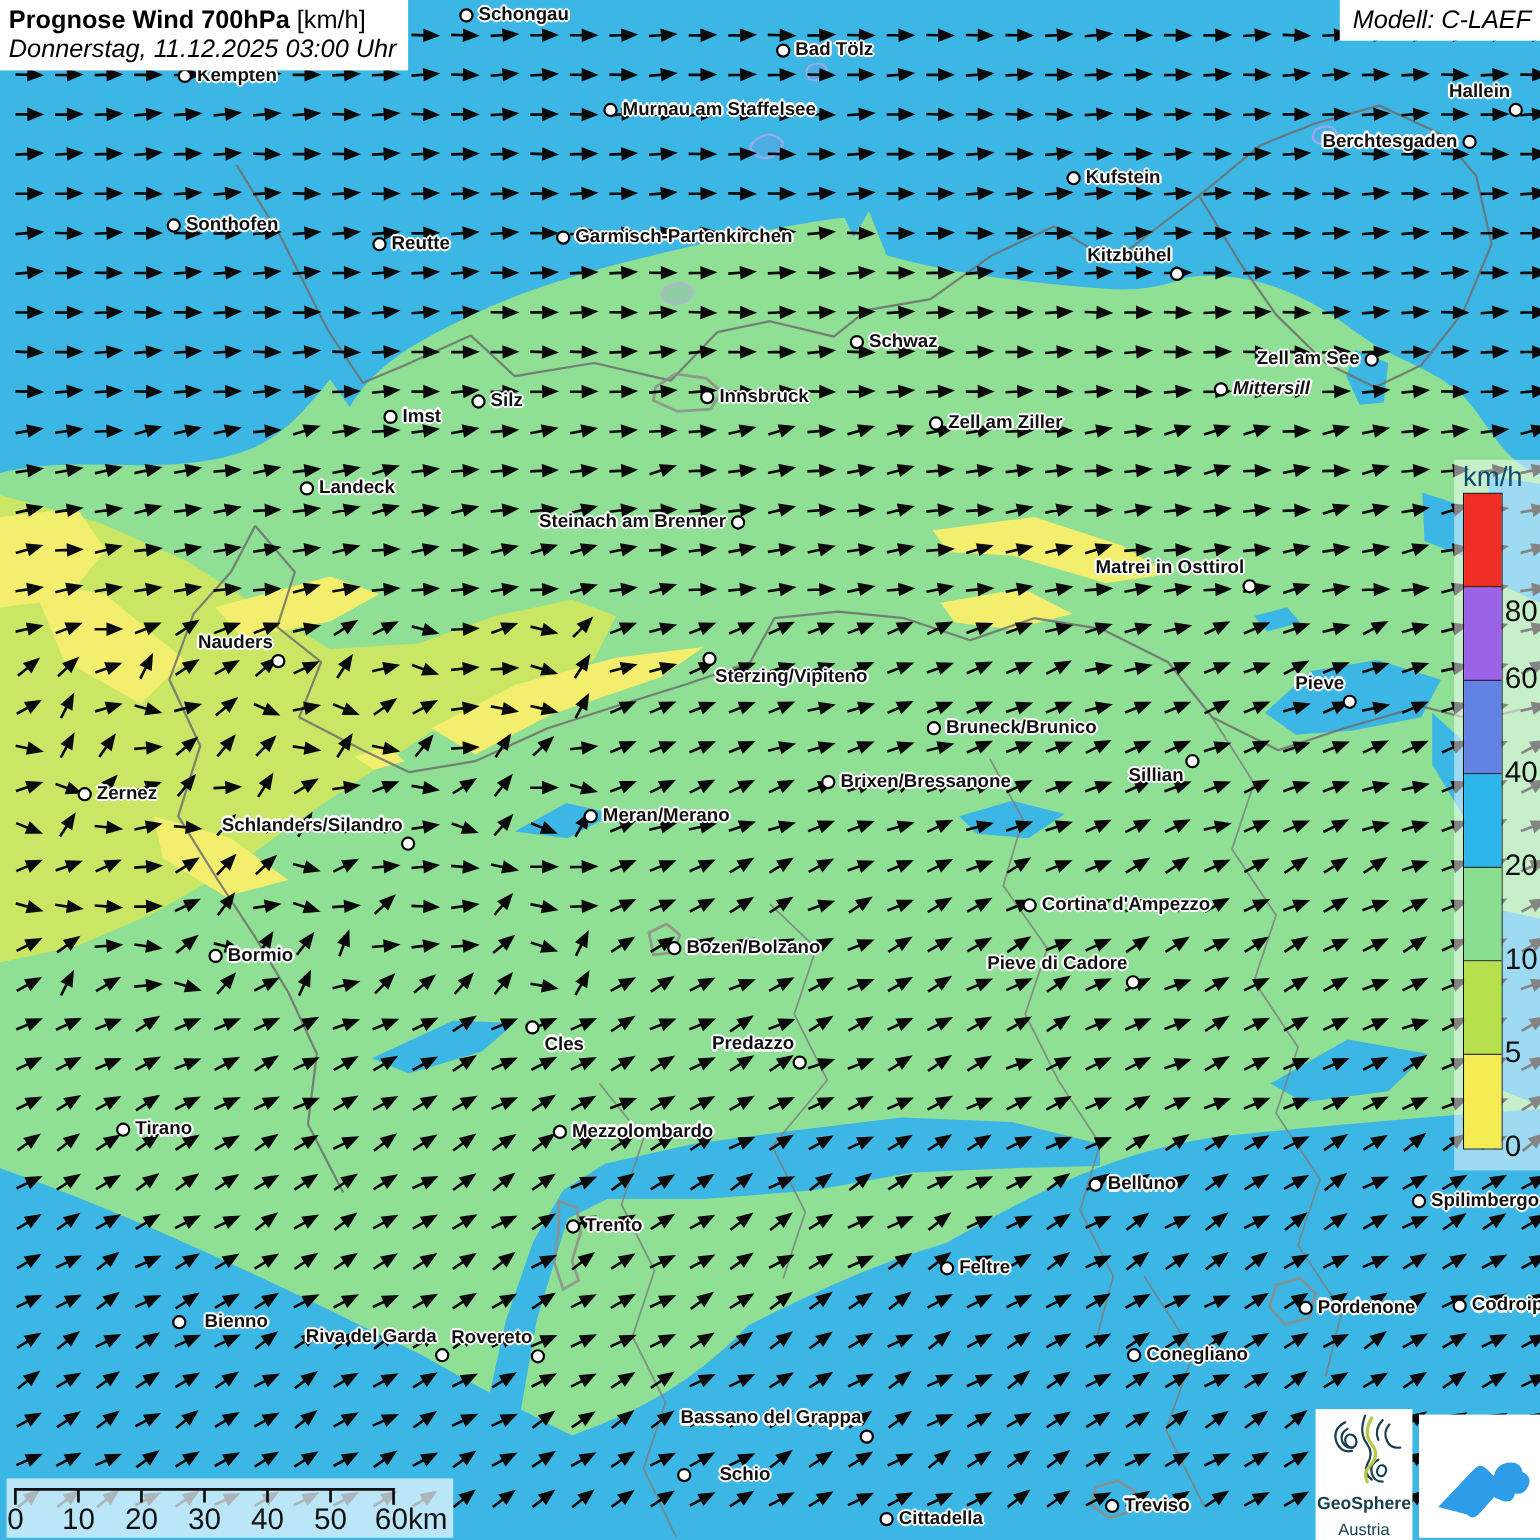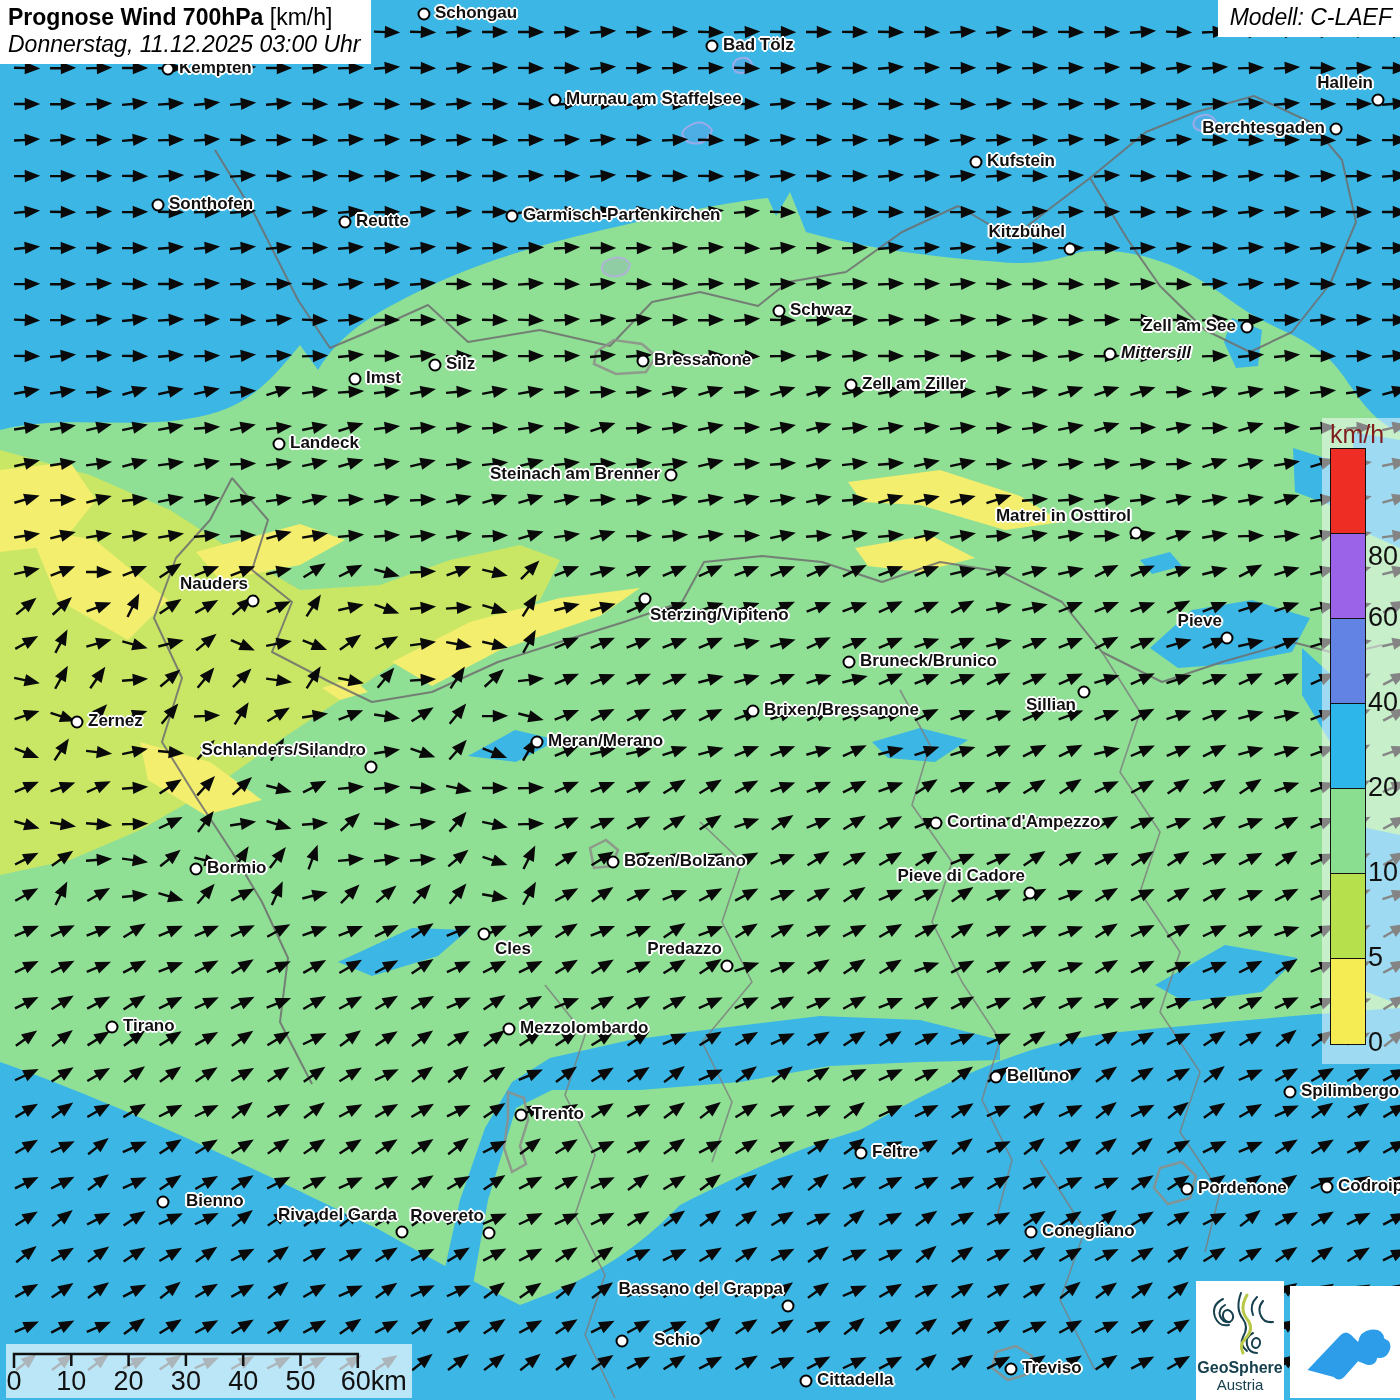--- a/index.html
+++ b/index.html
@@ -13,32 +13,32 @@
                 -1px -1px 0 #fff,1px 1px 0 #fff,-1px 1px 0 #fff,1px -1px 0 #fff,0 0 3px #fff;}
   .panel{position:absolute;background:#fff;z-index:40;}
   #title-box{left:0;top:0;padding:4px 10px 6px 8px;}
   #title-line1{font-size:23px;color:#000;}
   #title-line1 .b{font-weight:bold;}
   #title-line2{font-size:23px;font-style:italic;color:#000;}
   #model-box{right:0;top:0;padding:4px 8px 6px 12px;}
   #model-box span{font-size:23px;font-style:italic;color:#000;}
   #legend-wash{position:absolute;left:1322px;top:418px;width:78px;height:646px;
                background:rgba(255,255,255,.5);z-index:30;}
-  #legend-title{position:absolute;left:1330px;top:420px;font-size:25px;color:#7f1d1d;z-index:32;}
+  #legend-title{position:absolute;left:1330px;top:420px;font-size:25px;color:#0c4a6e;z-index:32;}
   #legend-bar{position:absolute;left:1330px;top:448px;width:34px;height:595px;z-index:32;
               border:1.5px solid #111;box-sizing:content-box;}
   .leg-seg{width:100%;height:85px;box-sizing:border-box;border-bottom:1.5px solid #111;}
   .leg-seg:last-child{border-bottom:none;}
   .leg-label{position:absolute;left:1368px;font-size:27px;color:#111;z-index:32;transform:translateY(-52%);}
   #scale-wash{position:absolute;left:6px;top:1344px;width:406px;height:54px;
               background:rgba(235,248,253,.72);z-index:30;}
   #scale-svg{position:absolute;left:6px;top:1344px;z-index:31;}
   .scale-num{position:absolute;font-size:27px;color:#111;z-index:32;transform:translateX(-50%);}
   .logo-box{position:absolute;background:#fff;z-index:40;display:flex;flex-direction:column;
-            align-items:center;justify-content:center;}
+            align-items:center;justify-content:space-between;}
   #geosphere-box{left:1196px;top:1281px;width:88px;height:119px;}
   #geo-name{font-size:16px;font-weight:bold;color:#16404e;line-height:1.1;}
   #geo-country{font-size:15px;color:#16404e;line-height:1.2;}
   #bluelogo-box{left:1290px;top:1286px;width:110px;height:112px;align-items:center;justify-content:center;}
 </style>
 </head>
 <body>
 
 <div id="stage">
 
@@ -1634,21 +1634,21 @@
       <div class="city-label" style="left: 1065px; top: 242px; transform: translate(-100%, -100%);">Kitzbühel</div>
       <div class="city-dot" style="left: 779px; top: 311px; transform: translate(-50%, -50%);"></div>
       <div class="city-label" style="left: 790px; top: 311px; transform: translateY(-54%);">Schwaz</div>
       <div class="city-dot" style="left: 1247px; top: 327px; transform: translate(-50%, -50%);"></div>
       <div class="city-label" style="left: 1236px; top: 327px; transform: translate(-100%, -54%);">Zell am See</div>
       <div class="city-dot" style="left: 1110px; top: 354px; transform: translate(-50%, -50%);"></div>
       <div class="city-label" style="left: 1121px; top: 354px; transform: translateY(-54%); font-style: italic;">Mittersill</div>
       <div class="city-dot" style="left: 435px; top: 365px; transform: translate(-50%, -50%);"></div>
       <div class="city-label" style="left: 446px; top: 365px; transform: translateY(-54%);">Silz</div>
       <div class="city-dot" style="left: 643px; top: 361px; transform: translate(-50%, -50%);"></div>
-      <div class="city-label" style="left: 654px; top: 361px; transform: translateY(-54%);">Bressanone</div>
+      <div class="city-label" style="left: 654px; top: 361px; transform: translateY(-54%);">Innsbruck</div>
       <div class="city-dot" style="left: 355px; top: 379px; transform: translate(-50%, -50%);"></div>
       <div class="city-label" style="left: 366px; top: 379px; transform: translateY(-54%);">Imst</div>
       <div class="city-dot" style="left: 851px; top: 385px; transform: translate(-50%, -50%);"></div>
       <div class="city-label" style="left: 862px; top: 385px; transform: translateY(-54%);">Zell am Ziller</div>
       <div class="city-dot" style="left: 279px; top: 444px; transform: translate(-50%, -50%);"></div>
       <div class="city-label" style="left: 290px; top: 444px; transform: translateY(-54%);">Landeck</div>
       <div class="city-dot" style="left: 671px; top: 475px; transform: translate(-50%, -50%);"></div>
       <div class="city-label" style="left: 660px; top: 475px; transform: translate(-100%, -54%);">Steinach am Brenner</div>
       <div class="city-dot" style="left: 1136px; top: 533px; transform: translate(-50%, -50%);"></div>
       <div class="city-label" style="left: 1131px; top: 526px; transform: translate(-100%, -100%);">Matrei in Osttirol</div>
@@ -1688,21 +1688,21 @@
       <div class="city-label" style="left: 520px; top: 1029px; transform: translateY(-54%);">Mezzolombardo</div>
       <div class="city-dot" style="left: 996px; top: 1077px; transform: translate(-50%, -50%);"></div>
       <div class="city-label" style="left: 1007px; top: 1077px; transform: translateY(-54%);">Belluno</div>
       <div class="city-dot" style="left: 1290px; top: 1092px; transform: translate(-50%, -50%);"></div>
       <div class="city-label" style="left: 1301px; top: 1092px; transform: translateY(-54%);">Spilimbergo</div>
       <div class="city-dot" style="left: 521px; top: 1115px; transform: translate(-50%, -50%);"></div>
       <div class="city-label" style="left: 532px; top: 1115px; transform: translateY(-54%);">Trento</div>
       <div class="city-dot" style="left: 861px; top: 1153px; transform: translate(-50%, -50%);"></div>
       <div class="city-label" style="left: 872px; top: 1153px; transform: translateY(-54%);">Feltre</div>
       <div class="city-dot" style="left: 163px; top: 1202px; transform: translate(-50%, -50%);"></div>
-      <div class="city-label" style="left: 186px; top: 1202px; transform: translateY(-54%);">Bienno</div>
+      <div class="city-label" style="left: 170px; top: 1202px; transform: translateY(-54%); padding-left: 16px;">Bienno</div>
       <div class="city-dot" style="left: 1187px; top: 1189px; transform: translate(-50%, -50%);"></div>
       <div class="city-label" style="left: 1198px; top: 1189px; transform: translateY(-54%);">Pordenone</div>
       <div class="city-dot" style="left: 1327px; top: 1187px; transform: translate(-50%, -50%);"></div>
       <div class="city-label" style="left: 1338px; top: 1187px; transform: translateY(-54%);">Codroipo</div>
       <div class="city-dot" style="left: 402px; top: 1232px; transform: translate(-50%, -50%);"></div>
       <div class="city-label" style="left: 397px; top: 1225px; transform: translate(-100%, -100%);">Riva del Garda</div>
       <div class="city-dot" style="left: 489px; top: 1233px; transform: translate(-50%, -50%);"></div>
       <div class="city-label" style="left: 484px; top: 1226px; transform: translate(-100%, -100%);">Rovereto</div>
       <div class="city-dot" style="left: 1031px; top: 1232px; transform: translate(-50%, -50%);"></div>
       <div class="city-label" style="left: 1042px; top: 1232px; transform: translateY(-54%);">Conegliano</div>

